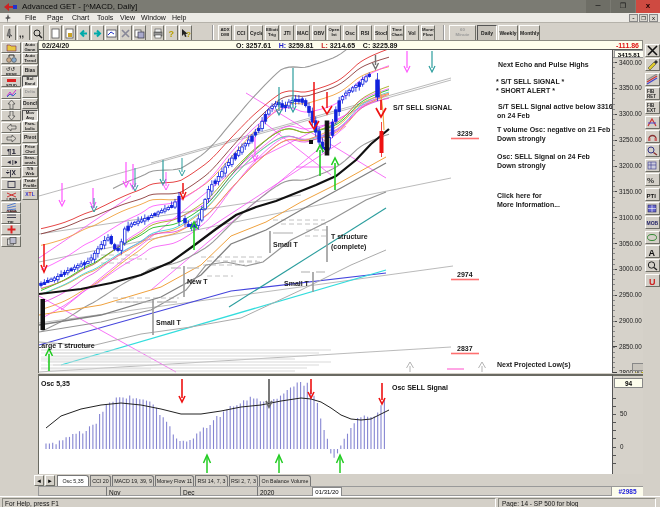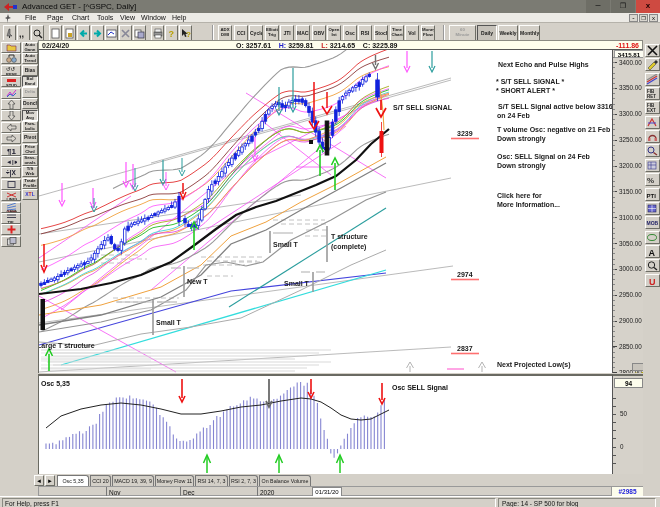--- a/index.html
+++ b/index.html
@@ -15,21 +15,21 @@
 .otick{position:absolute;left:0;width:3px;height:1px;background:#555;}
 .obox{position:absolute;left:1px;top:2px;width:29px;height:10px;background:#fdfdec;border:1px solid #888;font-size:6.5px;font-weight:bold;text-align:center;line-height:9px;}
 </style></head>
 <body>
 
 <div class="abs" style="left:0;top:0;width:660px;height:13px;background:#7b7b73;">
   <svg class="abs" style="left:4px;top:3px" width="13" height="8" viewBox="0 0 13 8">
       <path d="M0 4 L5 0 L5 3 L9 3 L9 5 L5 5 L5 8 Z" fill="#c22"></path>
       <rect x="9" y="2" width="4" height="4" fill="#23c"></rect>
     </svg>
-  <div class="abs" style="left:22px;top:2px;font-size:8px;color:#0b0b0b;">Advanced GET - [^GSPC, Daily]</div>
+  <div class="abs" style="left:22px;top:2px;font-size:8px;color:#0b0b0b;">Advanced GET - [^MACD, Daily]</div>
   <div class="abs" style="left:586px;top:0;width:24px;height:13px;background:#6e6e66;color:#111;font-size:9px;text-align:center;line-height:10px;">–</div>
   <div class="abs" style="left:611px;top:0;width:24px;height:13px;background:#6e6e66;color:#111;font-size:7px;text-align:center;line-height:12px;">❐</div>
   <div class="abs" style="left:636px;top:0;width:24px;height:13px;background:#ce4a41;color:#200;font-size:8px;font-weight:bold;text-align:center;line-height:12px;">x</div>
 </div>
 
 <div class="abs" style="left:0;top:13px;width:660px;height:10px;background:#eceae5;border-bottom:1px solid #b5b2aa;">
   <svg class="abs" style="left:4px;top:1px" width="8" height="9" viewBox="0 0 8 9">
       <path d="M4 0 L5 3 L7 4 L4 5 L3 9 L3 5 L1 4 L3 3 Z" fill="#555"></path>
     </svg>
   <div class="abs" style="left:25px;top:1px;font-size:7px;color:#111;">File</div>

